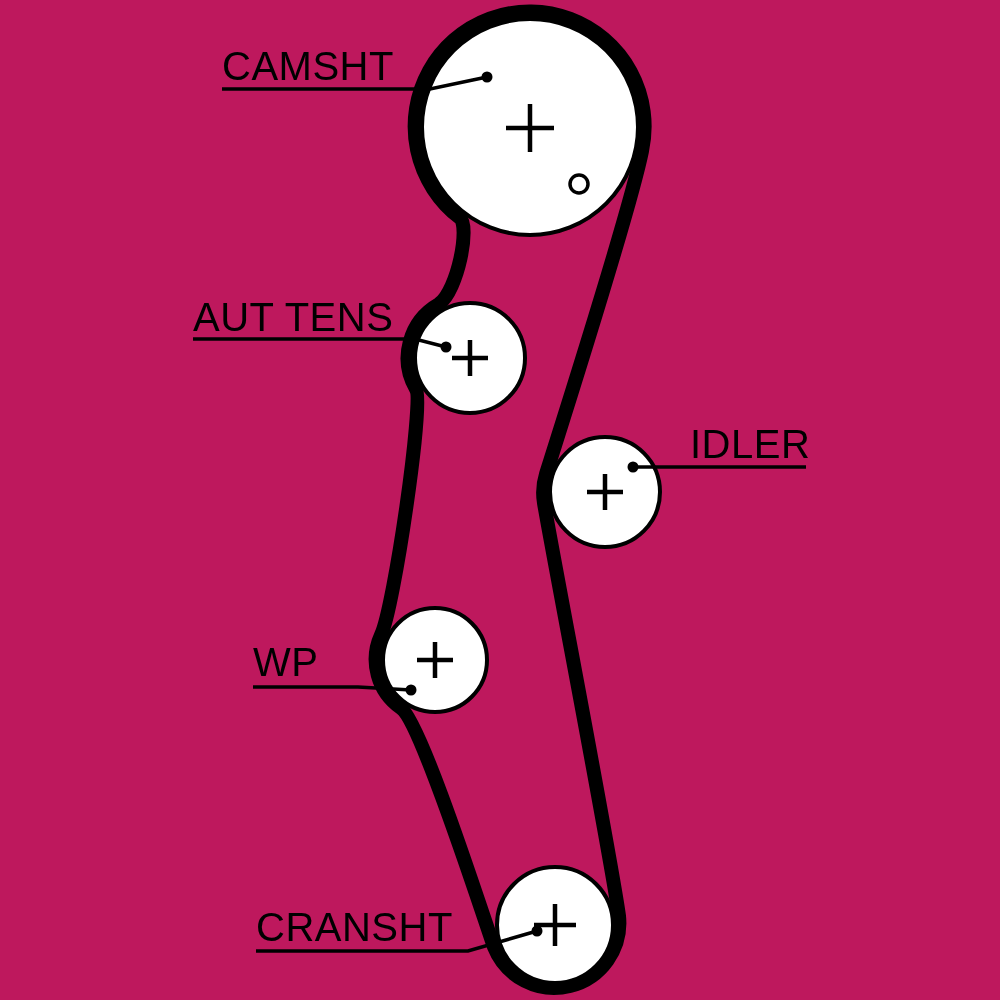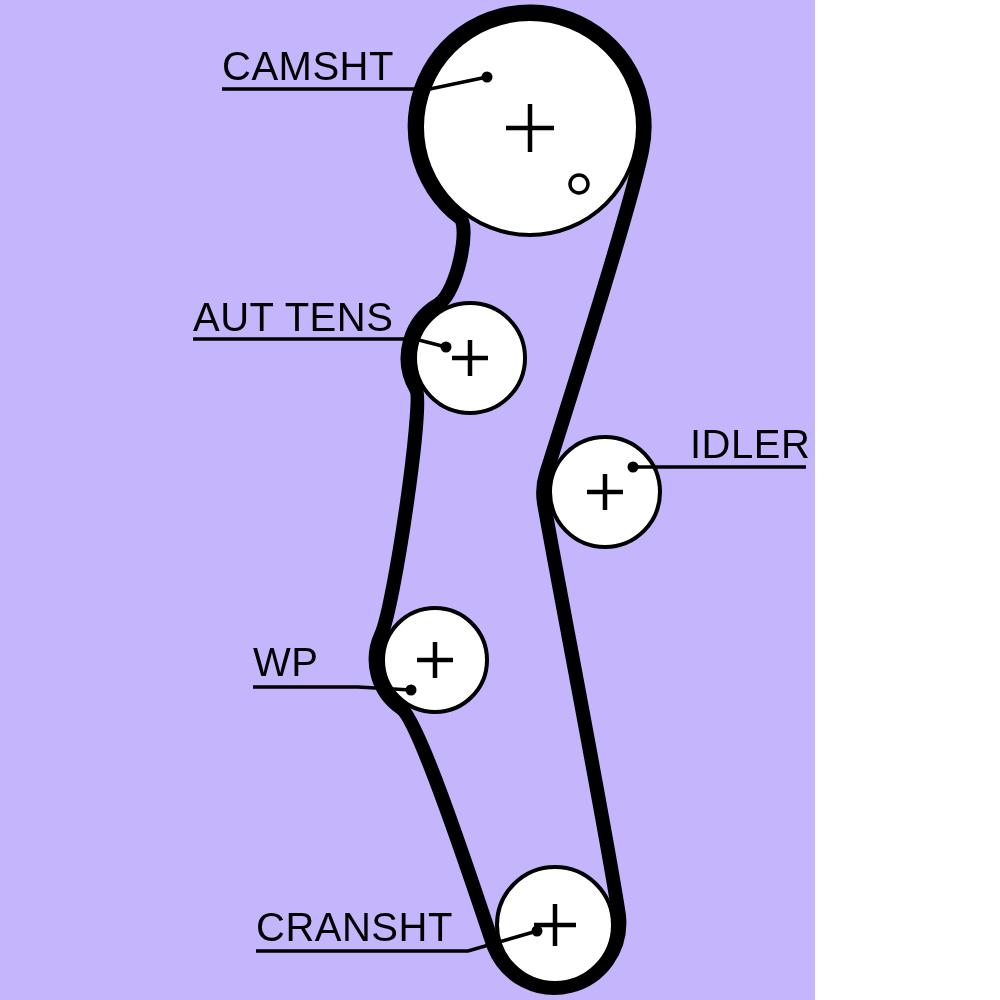--- a/index.html
+++ b/index.html
@@ -6,23 +6,23 @@
     margin: 0;
     padding: 0;
     background: #ffffff;
     width: 1000px;
     height: 1000px;
     overflow: hidden;
     font-family: "Liberation Sans", sans-serif;
   }
   .canvas {
     position: relative;
-    width: 815px;
+    width: 1000px;
     height: 1000px;
-    background: #c4b5fd;
+    background: #be185d;
   }
   svg { display: block; }
   .belt {
     fill: none;
     stroke: #000000;
     stroke-width: 14;
     stroke-linejoin: round;
     stroke-linecap: round;
   }
   .pulley {

